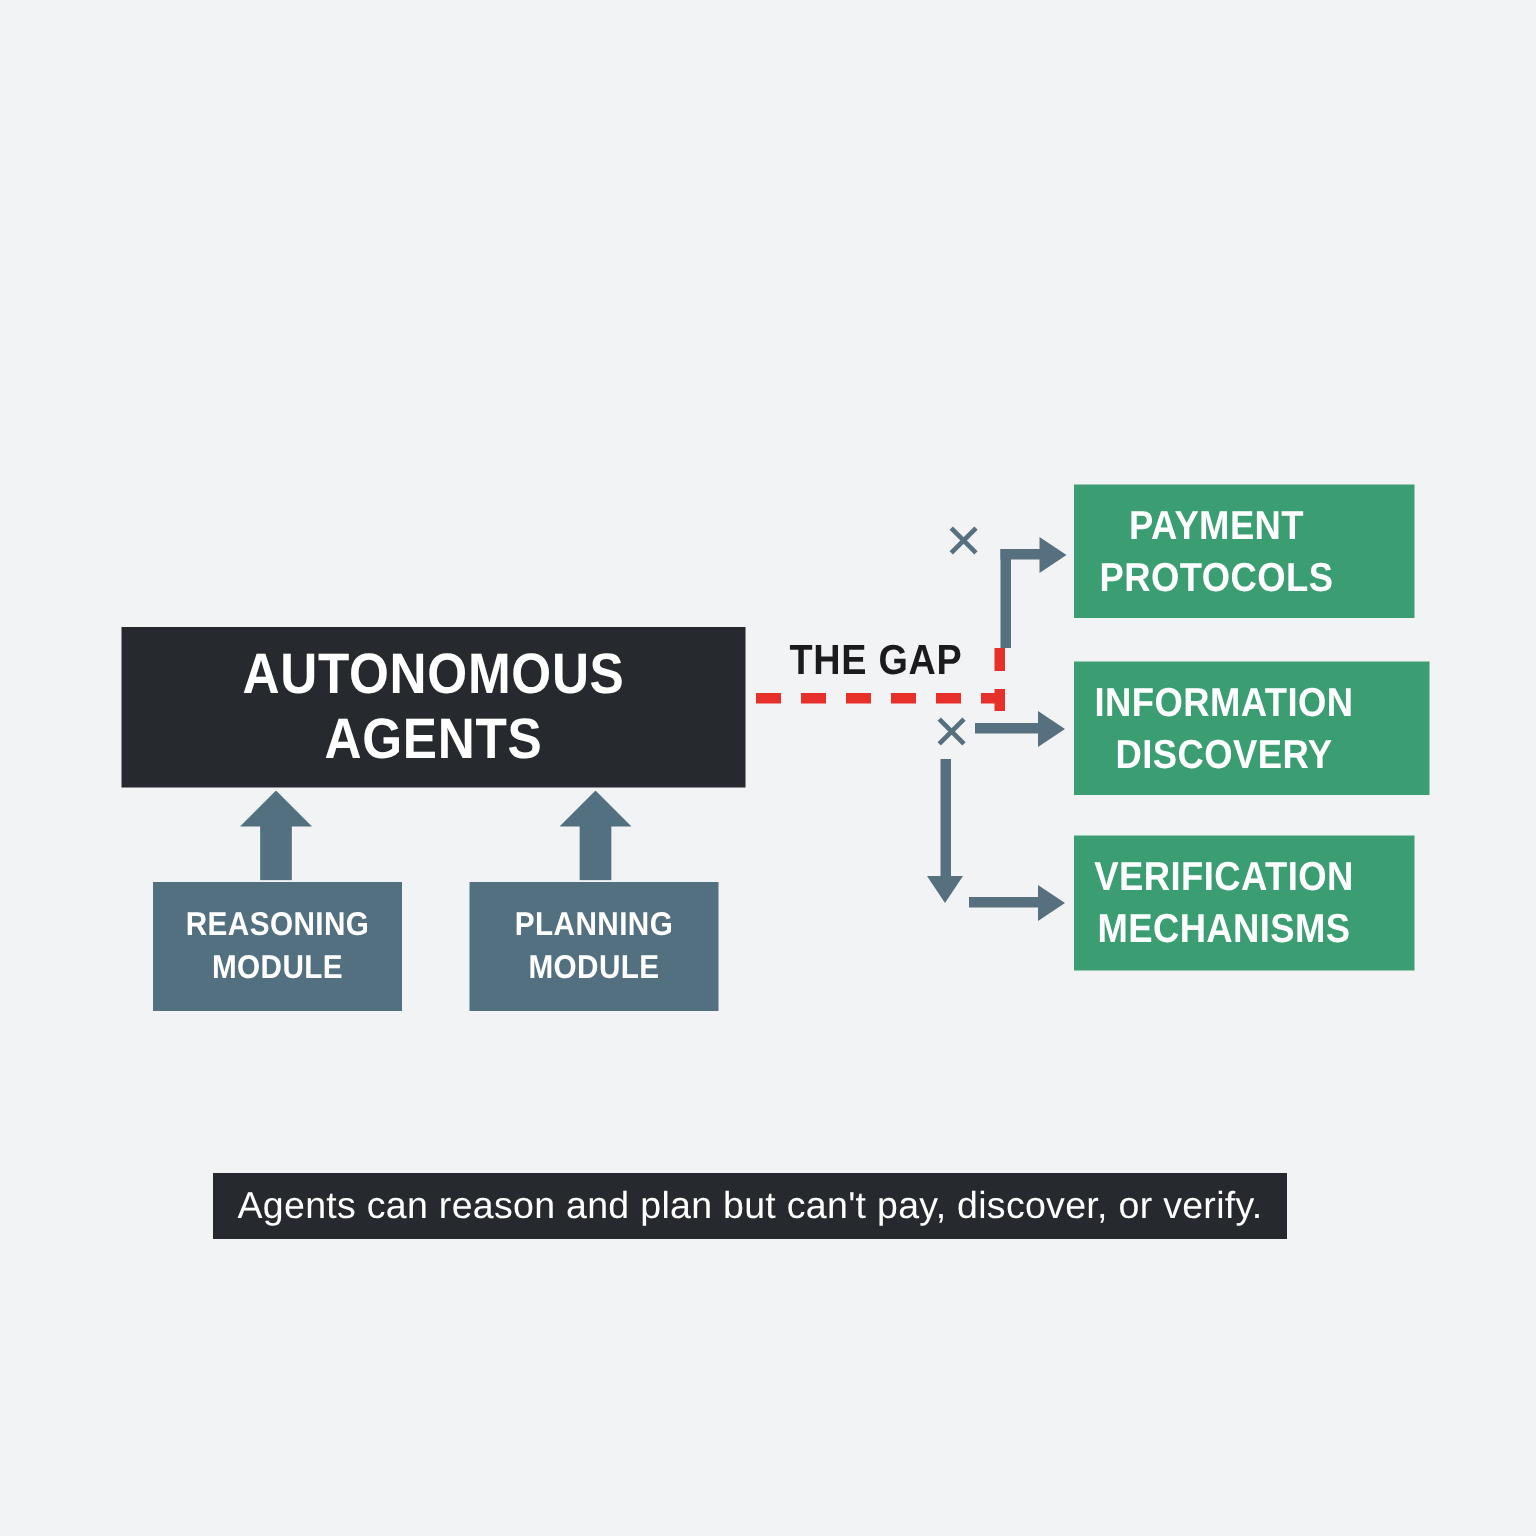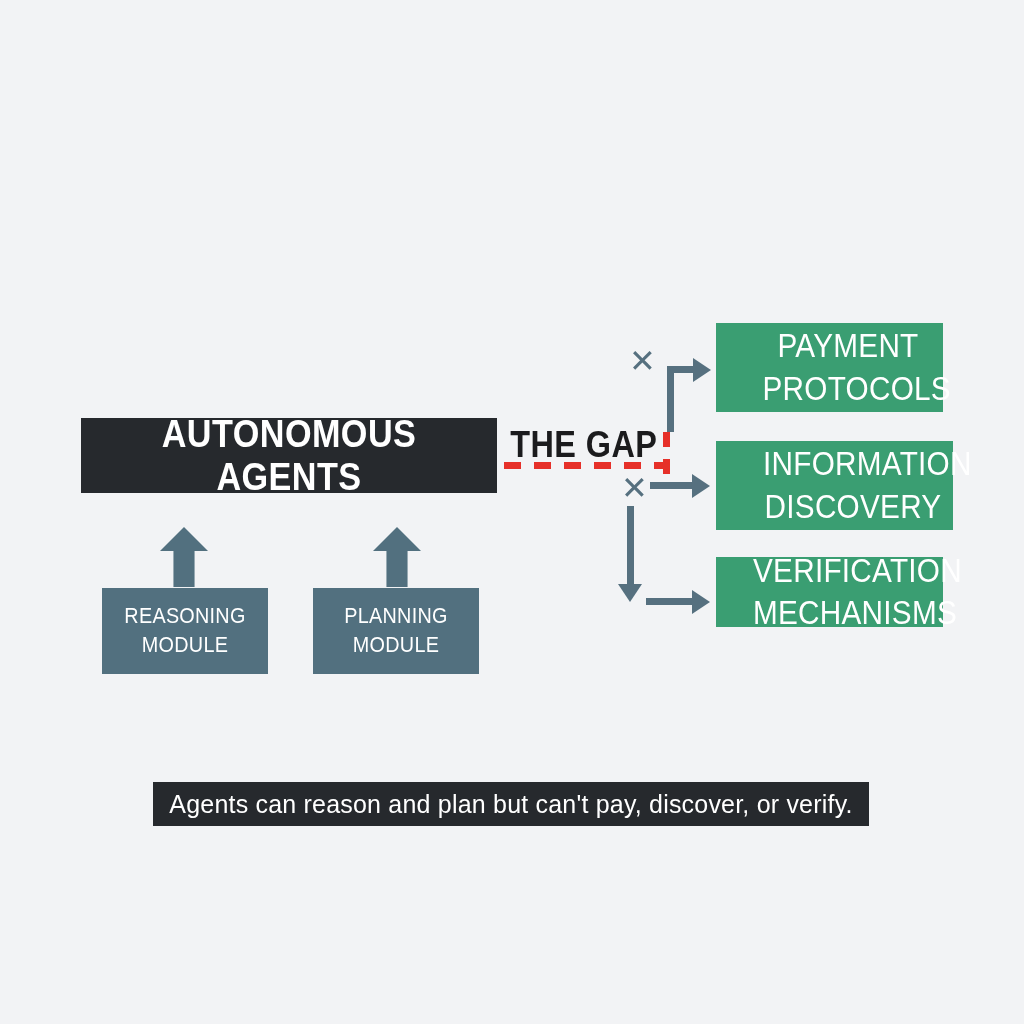--- a/index.html
+++ b/index.html
@@ -15,44 +15,44 @@
   
   .dark-box {
     background: var(--dark, #26292d);
     color: var(--white, #fff);
     display:flex; align-items:center; justify-content:center;
     text-align:center;
   }
   .green-box {
     background: var(--green, #3a9e72);
     color: var(--white, #fff);
-    display:flex; align-items:center; justify-content:flex-end;
+    display:flex; align-items:center; justify-content:flex-start;
     text-align:center;
-    font-weight:normal;
-    font-size:33px;
+    font-weight:bold;
+    font-size:27px;
     line-height:1.28;
     letter-spacing:0.3px;
   }
   .slate-box {
     background: var(--slate, #52707f);
     color: var(--white, #fff);
     display:flex; align-items:center; justify-content:center;
     text-align:center;
-    font-weight:normal;
+    font-weight:bold;
     font-size:22px;
     line-height:1.3;
     letter-spacing:0.3px;
   }
   .cond { display:inline-block; transform:scaleX(0.9); transform-origin:center; }
 
   .main-title { font-weight:bold; font-size:38px; letter-spacing:0.5px; }
 
   .gap-label {
     color: var(--gap_text, #1b1b1d);
-    font-weight:bold; font-size:36px;
+    font-weight:bold; font-size:28px;
     text-align:center; letter-spacing:0.5px;
   }
 
   
   .dash-h {
     height:7px;
     background: repeating-linear-gradient(90deg,
       var(--red, #e63029) 0 17px, transparent 17px 30px);
   }
   .dash-v {
@@ -100,21 +100,21 @@
     font-size:25px;
     letter-spacing:0.2px;
     white-space:nowrap;
   }
 </style>
 </head>
 <body>
 
 <div id="stage">
 
-  <div class="abs dark-box" style="left:81px; top:418px; width:416px; height:75px;">
+  <div class="abs dark-box" style="left:81px; top:418px; width:416px; height:107px;">
     <span class="main-title cond">AUTONOMOUS AGENTS</span>
   </div>
 
   <div class="abs gap-label" style="left:500px; top:424px; width:168px;">
     <span class="cond">THE GAP</span>
   </div>
 
   <div class="abs dash-h" style="left:504px; top:462px; width:160px;"></div>
   <div class="abs dash-v" style="left:663px; top:432px; height:42px;"></div>
 
@@ -133,31 +133,31 @@
   <div class="abs head-down" style="left:618px; top:584px;"></div>
   <div class="abs line-h" style="left:646px; top:598px; width:48px;"></div>
   <div class="abs head-right" style="left:692px; top:590px;"></div>
 
   <div class="abs green-box" style="left:716px; top:323px; width:227px; height:89px;">
     <span class="cond" style="max-width:190px;">PAYMENT PROTOCOLS</span>
   </div>
   <div class="abs green-box" style="left:716px; top:441px; width:237px; height:89px;">
     <span class="cond" style="max-width:200px;">INFORMATION DISCOVERY</span>
   </div>
-  <div class="abs green-box" style="left:716px; top:557px; width:227px; height:70px;">
+  <div class="abs green-box" style="left:716px; top:557px; width:227px; height:90px;">
     <span class="cond" style="max-width:200px;">VERIFICATION MECHANISMS</span>
   </div>
 
   <div class="abs block-arrow-up" style="left:160px; top:527px;"></div>
   <div class="abs block-arrow-up" style="left:373px; top:527px;"></div>
 
   <div class="abs slate-box" style="left:102px; top:588px; width:166px; height:86px;">
     <span class="cond" style="max-width:140px;">REASONING MODULE</span>
   </div>
   <div class="abs slate-box" style="left:313px; top:588px; width:166px; height:86px;">
     <span class="cond" style="max-width:140px;">PLANNING MODULE</span>
   </div>
 
-  <div class="abs caption-bar" style="left:153px; top:782px; width:716px; height:44px;">
+  <div class="abs caption-bar" style="left:142px; top:782px; width:716px; height:44px;">
     <span>Agents can reason and plan but can't pay, discover, or verify.</span>
   </div>
 
 </div>
 
 </body></html>

